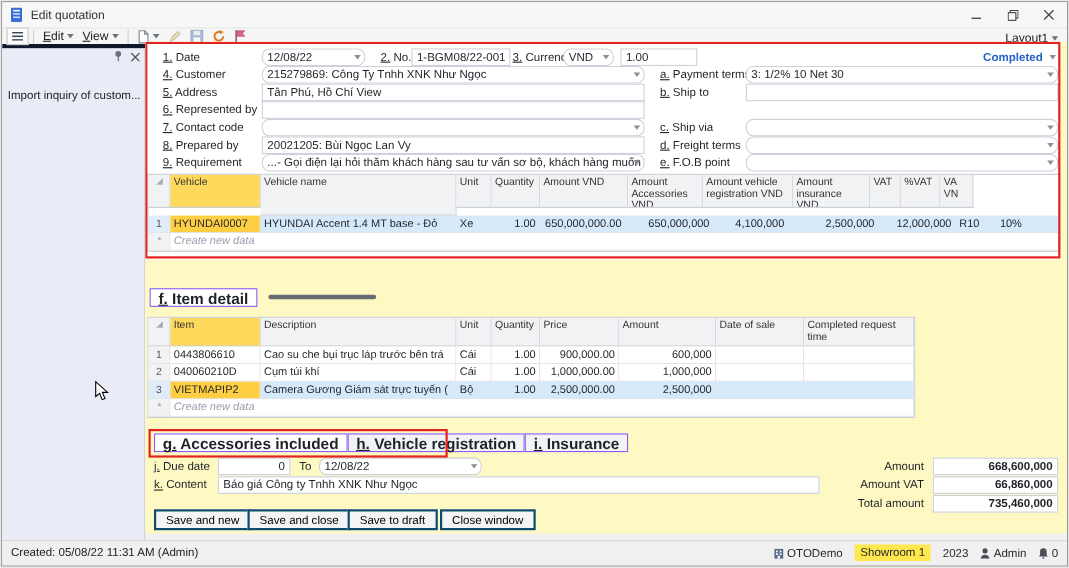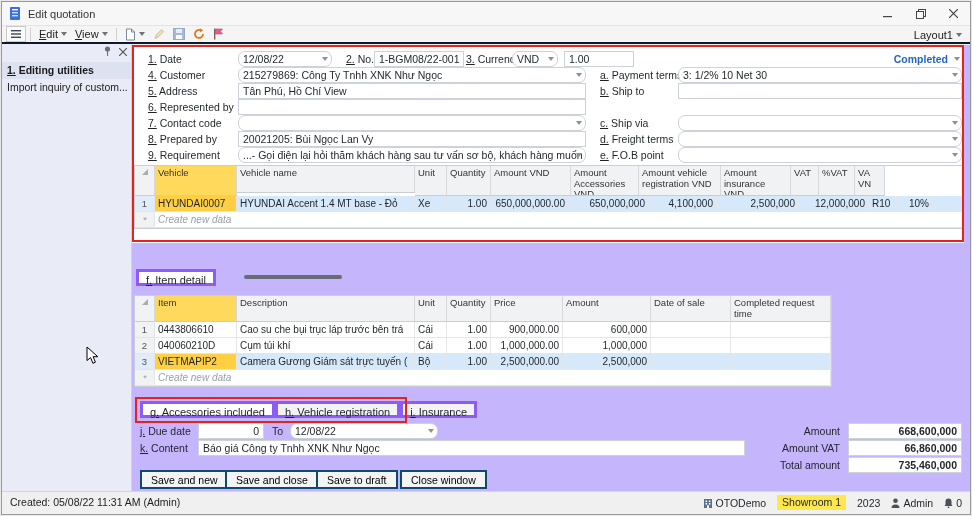--- a/index.html
+++ b/index.html
@@ -10,40 +10,40 @@
   
   .titlebar { position:absolute; left:0; top:0; width:100%; height:24px; background:#f7f7f7;
               border-bottom:1px solid #e3e3e3; display:flex; align-items:center; }
   .appicon { margin:0 6px 0 7px; display:inline-flex; }
   .wtitle { font-size:11px; color:#333; }
   .wctrls { position:absolute; right:0; top:0; height:23px; display:flex; }
   .wc { width:33px; height:23px; display:flex; align-items:center; justify-content:center; color:#444; }
 
   
   .toolbar { position:absolute; left:0; top:24px; width:100%; height:18px; background:#f5f5f5;
-             border-bottom:2px solid #0f172a; display:flex; align-items:center; padding:0 4px; }
+             border-bottom:4px solid #0f172a; display:flex; align-items:center; padding:0 4px; }
   .tbtn { display:inline-flex; align-items:center; height:16px; padding:0 4px; color:#222; }
   .tbtn.boxed { border:1px solid #c9c9c9; background:#fbfbfb; }
   .tsep { width:1px; height:13px; background:#d0d0d0; margin:0 4px; }
   .caret { width:0; height:0; border-left:3px solid transparent; border-right:3px solid transparent;
            border-top:4px solid #6d737d; margin-left:3px; display:inline-block; }
   .dim { opacity:.5; }
   .layoutsel { position:absolute; right:8px; top:1px; display:flex; align-items:center; height:16px; color:#222; }
 
   
   .sidebar { position:absolute; left:0; top:42px; width:130px; height:447px; background:#e9ecf6;
              border-right:1px solid #cfd3de; }
   .sb-mini { position:absolute; right:4px; top:2px; display:flex; gap:7px; align-items:center; }
   .sb-head { position:absolute; left:0; top:18px; width:100%; height:17px; background:#dde2f0;
              font-weight:bold; font-size:10.5px; line-height:17px; padding-left:5px; color:#1a1a1a; }
   .sb-item { position:absolute; left:0; top:36px; width:100%; height:15px; font-size:10.5px;
              line-height:15px; padding-left:5px; color:#222; white-space:nowrap; overflow:hidden; }
 
   
-  .main { position:absolute; left:130px; top:43px; width:838px; height:447px; background:#c4b5fd; overflow:hidden; }
+  .main { position:absolute; left:130px; top:36px; width:838px; height:447px; background:#fef9c3; overflow:hidden; }
   .form-bg { position:absolute; left:0; top:0; width:832px; height:198px; background:#fff; }
   .lbl { position:absolute; font-size:10.5px; line-height:16px; white-space:nowrap; color:#1f2328; }
   .lbl.r { text-align:right; }
   .ul::first-letter { text-decoration:underline; }
   .fld { position:absolute; height:16px; border:1px solid #ccd1da; background:#fff; font-size:10.5px;
          line-height:14px; padding:0 4px; white-space:nowrap; overflow:hidden; }
   .fld.hasdd { padding-right:13px;border-radius:7px; }
   .fld .dd { position:absolute; right:3px; top:5px; width:0; height:0; border-left:3px solid transparent;
              border-right:3px solid transparent; border-top:4px solid #8a8f98; }
   .fld.num { text-align:right; }
@@ -71,22 +71,22 @@
          border-color:transparent transparent #a7adb7 transparent; margin-top:3px; }
   
   .vg .c0{width:20px}.vg .c1{width:82px}.vg .c2{width:178px}.vg .c3{width:32px}.vg .c4{width:44px}
   .vg .c5{width:78px}.vg .c6{width:80px}.vg .c7{width:68px}.vg .c8{width:82px}.vg .c9{width:70px}
   .vg .c10{width:28px}.vg .c11{width:36px}.vg .c12{width:30px}.vg .rest{width:808px}
   
   .ig .d0{width:20px}.ig .d1{width:82px}.ig .d2{width:178px}.ig .d3{width:32px}.ig .d4{width:44px}
   .ig .d5{width:72px}.ig .d6{width:88px}.ig .d7{width:80px}.ig .d8{width:100px}.ig .rest{width:676px}
 
   
-  .tab { display:inline-block; border:3px solid #8b5cf6; background:#f2f3f5; padding:1px 7px;
-         font-size:11px; height:17px; line-height:14px; white-space:nowrap; }
+  .tab { display:inline-block; border:1px solid #8b5cf6; background:#f2f3f5; padding:1px 7px;
+         font-size:14px; height:17px; line-height:14px; white-space:nowrap;font-weight:bold; }
   .tab.active { background:#fff; }
   .itemtab { position:absolute; left:4px; top:224px; }
   .splitter { position:absolute; left:112px; top:230px; width:98px; height:4px; background:#676c74; border-radius:2px; }
   .btabs { position:absolute; left:8px; top:356px; display:flex; }
 
   
   .btn { position:absolute; height:19px; border:2px solid #0c4a6e; background:#f4f4f4; font-size:10.5px;
          line-height:16px; padding:0 9px; top:425px; white-space:nowrap; }
   .fld.total { font-weight:bold; text-align:right; }
 
@@ -195,21 +195,20 @@
   <div class="sidebar">
     <div class="sb-mini">
       <span><svg width="9" height="10">
             <circle cx="4.5" cy="3" r="2.6" fill="#6a7080"></circle>
             <rect x="4" y="5" width="1.1" height="5" fill="#6a7080"></rect>
           </svg></span>
       <span><svg width="8" height="8">
             <path d="M0 0 L8 8 M8 0 L0 8" stroke="#555" stroke-width="1.2"></path>
           </svg></span>
     </div>
-    <div class="sb-head ul">1. Editing utilities</div>
     <div class="sb-item">Import inquiry of custom...</div>
   </div>
 
   <div class="main">
     <div class="form-bg"></div>
 
     <div class="lbl ul" style="left:16px;top:6px">1. Date</div>
     <div class="fld hasdd" style="left:106px;top:6px;width:94px"><span>12/08/22</span><span class="dd"></span></div>
     <div class="lbl ul" style="left:214px;top:6px">2. No.</div>
     <div class="fld" style="left:242px;top:6px;width:90px"><span>1-BGM08/22-001</span></div>
@@ -243,21 +242,21 @@
 
     <div class="lbl ul" style="left:16px;top:102px">9. Requirement</div>
     <div class="fld hasdd" style="left:106px;top:102px;width:348px"><span>...- Gọi điện lại hỏi thăm khách hàng sau tư vấn sơ bộ, khách hàng muốn th</span><span class="dd"></span></div>
     <div class="lbl ul" style="left:468px;top:102px">e. F.O.B point</div>
     <div class="fld hasdd" style="left:546px;top:102px;width:284px"><span></span><span class="dd"></span></div>
 
     <div class="grid vg" style="left:2px;top:120px;width:830px">
       <div class="g-head">
         <div class="hc c0 sel" style="height:30px"><span class="tri"></span></div>
         <div class="hc c1 key" style="height:30px">Vehicle</div>
-        <div class="hc c2" style="height:27px">Vehicle name</div>
+        <div class="hc c2" style="height:37px">Vehicle name</div>
         <div class="hc c3" style="height:30px">Unit</div>
         <div class="hc c4" style="height:30px">Quantity</div>
         <div class="hc c6" style="height:30px">Amount VND</div>
         <div class="hc c7" style="height:30px">Amount Accessories VND</div>
         <div class="hc c8" style="height:30px">Amount vehicle registration VND</div>
         <div class="hc c9" style="height:30px">Amount insurance VND</div>
         <div class="hc c10" style="height:30px">VAT</div>
         <div class="hc c11" style="height:30px">%VAT</div>
         <div class="hc c12" style="height:30px">VA VN</div>
       </div>

